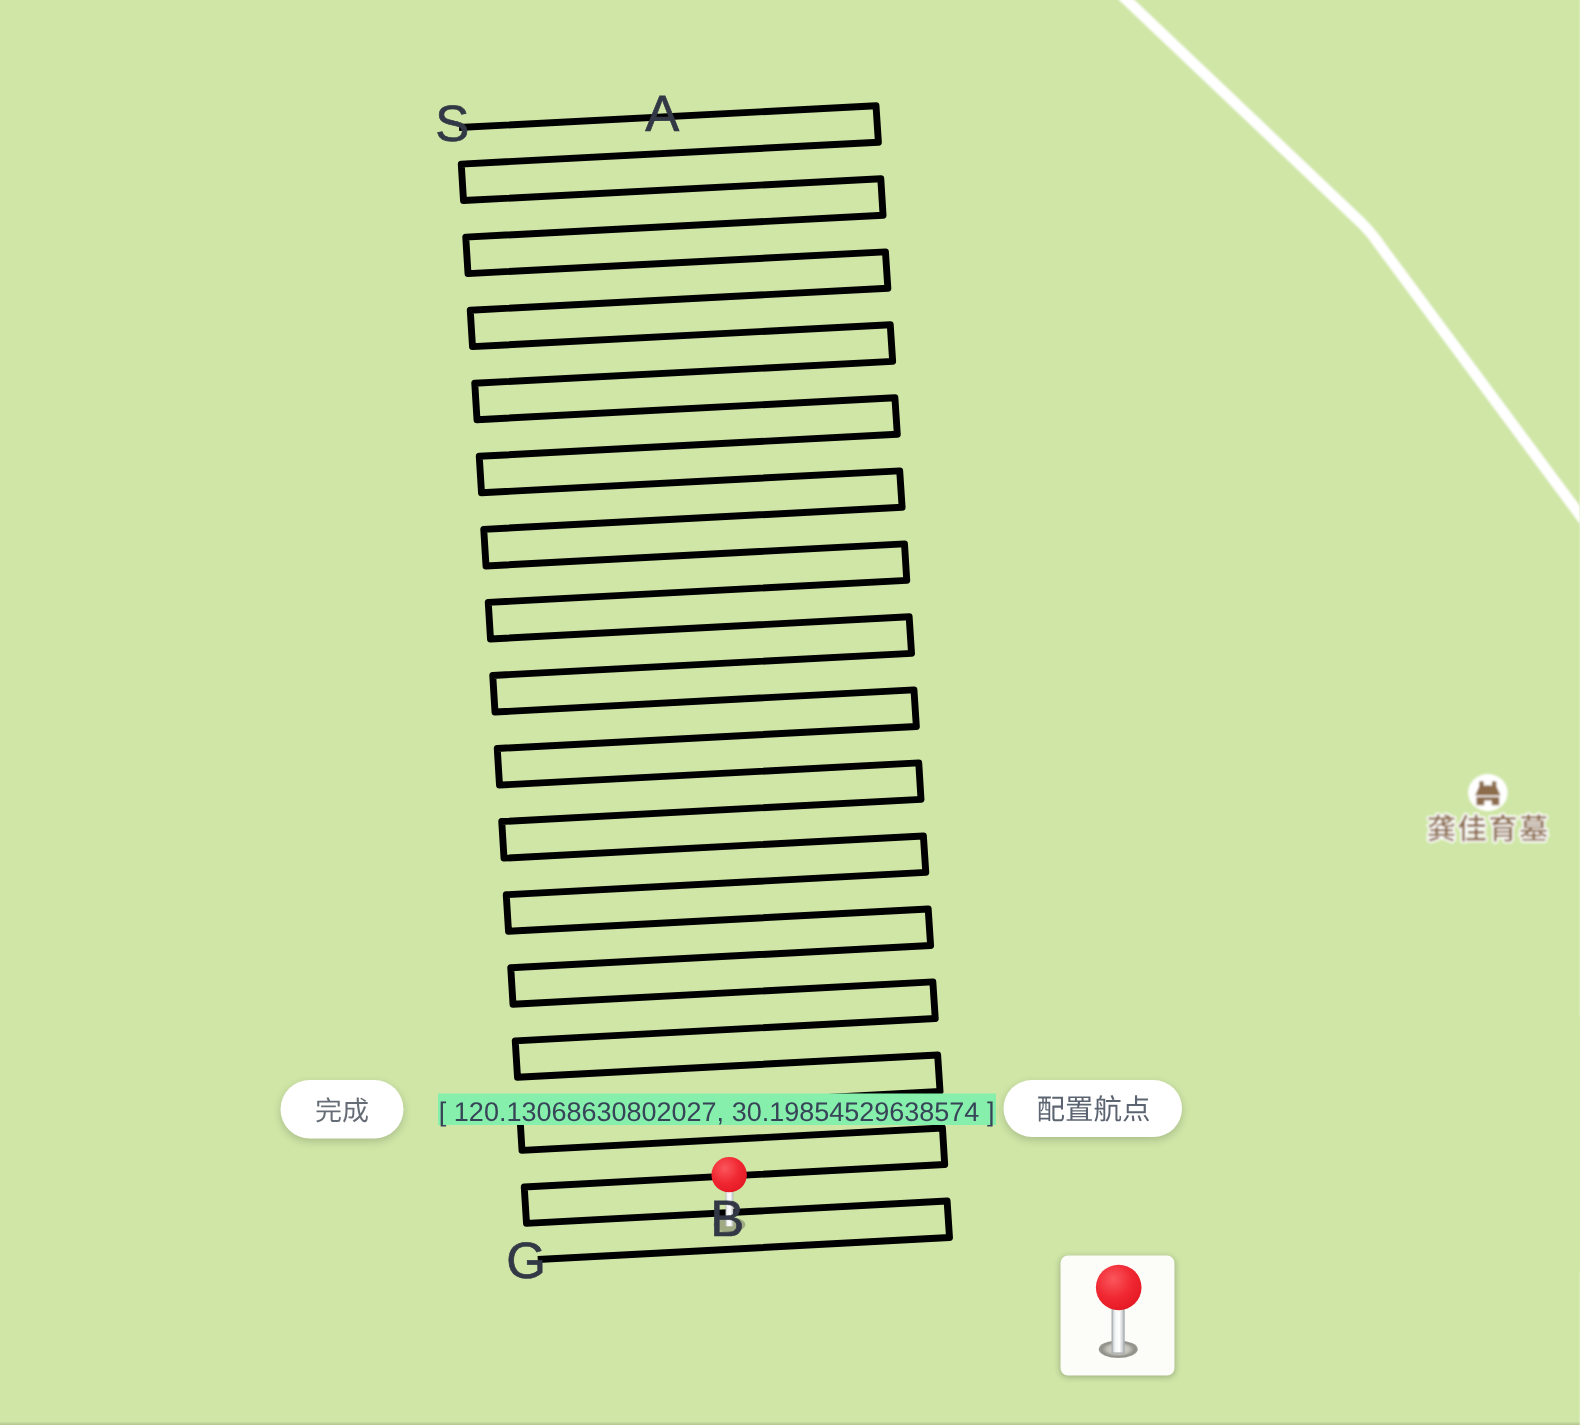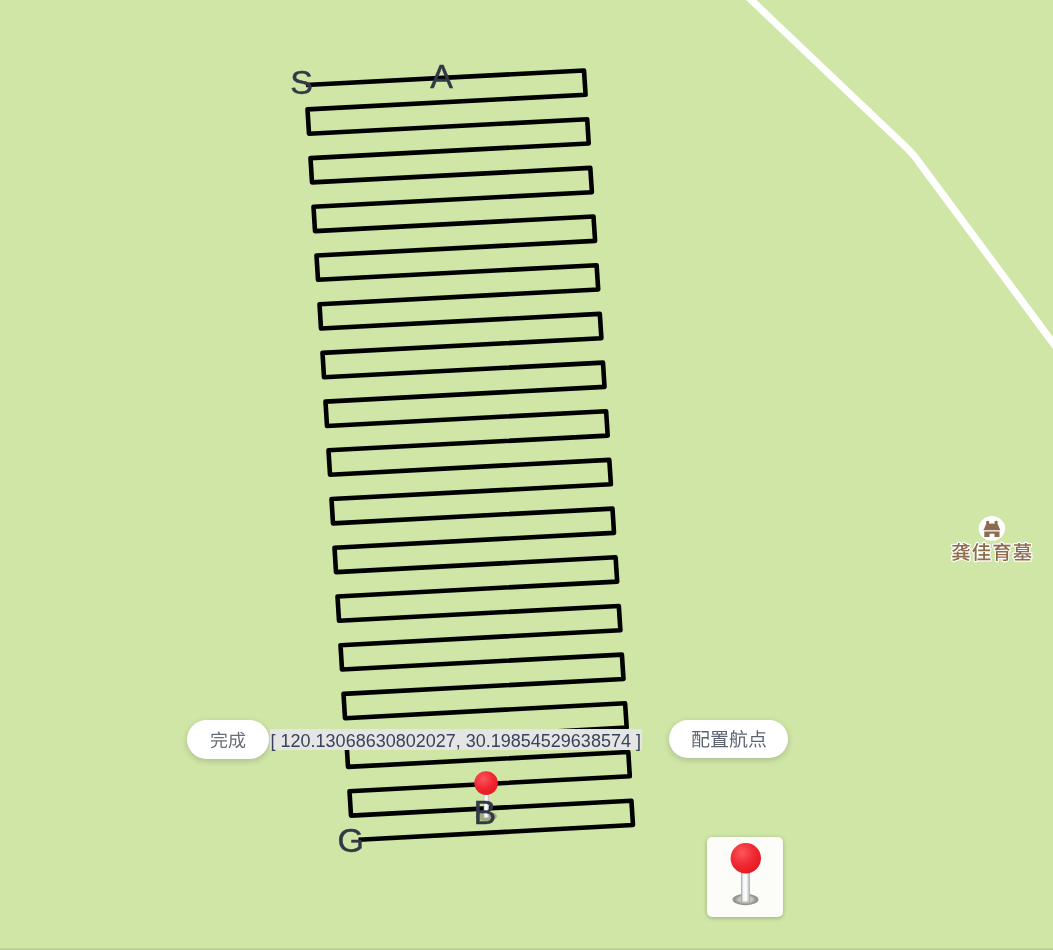--- a/index.html
+++ b/index.html
@@ -75,21 +75,21 @@
     </g>
 </svg>
 
 <div class="btn" style="left:187px;top:720px;width:82px;height:39px;">
 <svg width="40" height="24">
       <path transform="translate(2.0,18.8) scale(0.01800,-0.01800)" d="M227 546V477H771V546ZM56 360V290H325C313 112 272 25 44 -19C58 -34 78 -62 84 -81C334 -28 387 81 402 290H578V39C578 -41 601 -64 694 -64C713 -64 827 -64 847 -64C927 -64 948 -29 957 108C937 114 905 126 888 138C885 23 879 5 841 5C815 5 721 5 701 5C660 5 653 10 653 39V290H943V360ZM421 827C439 796 458 758 471 725H82V503H157V653H838V503H916V725H560C546 762 520 812 496 849Z" fill="#676d76"></path>
       <path transform="translate(20.0,18.8) scale(0.01800,-0.01800)" d="M544 839C544 782 546 725 549 670H128V389C128 259 119 86 36 -37C54 -46 86 -72 99 -87C191 45 206 247 206 388V395H389C385 223 380 159 367 144C359 135 350 133 335 133C318 133 275 133 229 138C241 119 249 89 250 68C299 65 345 65 371 67C398 70 415 77 431 96C452 123 457 208 462 433C462 443 463 465 463 465H206V597H554C566 435 590 287 628 172C562 96 485 34 396 -13C412 -28 439 -59 451 -75C528 -29 597 26 658 92C704 -11 764 -73 841 -73C918 -73 946 -23 959 148C939 155 911 172 894 189C888 56 876 4 847 4C796 4 751 61 714 159C788 255 847 369 890 500L815 519C783 418 740 327 686 247C660 344 641 463 630 597H951V670H626C623 725 622 781 622 839ZM671 790C735 757 812 706 850 670L897 722C858 756 779 805 716 836Z" fill="#676d76"></path>
     </svg>
 </div>
 
-<div style="position:absolute;left:270px;top:729px;width:371.5px;height:21px;box-sizing:border-box;padding-top:3px;background:#e5e5e5;display:flex;align-items:center;justify-content:center;font-size:18px;color:#374357;white-space:nowrap;">[ 120.13068630802027, 30.19854529638574 ]</div>
+<div style="position:absolute;left:292px;top:729px;width:371.5px;height:21px;box-sizing:border-box;padding-top:3px;background:#86efac;display:flex;align-items:center;justify-content:center;font-size:18px;color:#374357;white-space:nowrap;">[ 120.13068630802027, 30.19854529638574 ]</div>
 
 <div class="btn" style="left:669px;top:720px;width:119px;height:38px;">
 <svg width="82" height="24">
       <path transform="translate(3.0,19.2) scale(0.01900,-0.01900)" d="M554 795V723H858V480H557V46C557 -46 585 -70 678 -70C697 -70 825 -70 846 -70C937 -70 959 -24 968 139C947 144 916 158 898 171C893 27 886 1 841 1C813 1 707 1 686 1C640 1 631 8 631 46V408H858V340H930V795ZM143 158H420V54H143ZM143 214V553H211V474C211 420 201 355 143 304C153 298 169 283 176 274C239 332 253 412 253 473V553H309V364C309 316 321 307 361 307C368 307 402 307 410 307H420V214ZM57 801V734H201V618H82V-76H143V-7H420V-62H482V618H369V734H505V801ZM255 618V734H314V618ZM352 553H420V351L417 353C415 351 413 350 402 350C395 350 370 350 365 350C353 350 352 352 352 365Z" fill="#5c6472"></path>
       <path transform="translate(22.0,19.2) scale(0.01900,-0.01900)" d="M651 748H820V658H651ZM417 748H582V658H417ZM189 748H348V658H189ZM190 427V6H57V-50H945V6H808V427H495L509 486H922V545H520L531 603H895V802H117V603H454L446 545H68V486H436L424 427ZM262 6V68H734V6ZM262 275H734V217H262ZM262 320V376H734V320ZM262 172H734V113H262Z" fill="#5c6472"></path>
       <path transform="translate(41.0,19.2) scale(0.01900,-0.01900)" d="M200 592C222 547 248 487 259 448L309 470C297 507 271 566 248 611ZM198 284C224 236 256 171 269 130L320 153C305 193 273 256 245 305ZM596 829C621 781 652 716 665 674L738 699C723 740 692 803 665 851ZM439 674V606H949V674ZM527 508V290C527 186 515 52 417 -43C435 -51 464 -72 475 -84C579 18 597 172 597 289V441H769V49C769 -20 773 -37 788 -51C802 -64 822 -69 841 -69C852 -69 875 -69 886 -69C904 -69 922 -66 934 -57C946 -48 954 -35 959 -15C963 5 967 62 968 108C950 113 930 124 917 135C916 85 915 46 913 28C911 12 908 3 904 -1C900 -4 892 -5 884 -5C877 -5 865 -5 860 -5C853 -5 848 -4 844 -1C841 3 839 18 839 44V508ZM346 659V404H176V659ZM40 404V342H110C110 217 104 60 34 -50C50 -57 80 -75 92 -87C165 28 176 207 176 342H346V9C346 -3 341 -7 329 -7C317 -8 279 -8 236 -7C246 -24 256 -54 258 -72C320 -72 356 -71 381 -59C404 -48 412 -27 412 9V721H265C278 754 293 794 306 832L230 847C223 811 211 760 199 721H110V404Z" fill="#5c6472"></path>
       <path transform="translate(60.0,19.2) scale(0.01900,-0.01900)" d="M237 465H760V286H237ZM340 128C353 63 361 -21 361 -71L437 -61C436 -13 426 70 411 134ZM547 127C576 65 606 -19 617 -69L690 -50C678 0 646 81 615 142ZM751 135C801 72 857 -17 880 -72L951 -42C926 13 868 98 818 161ZM177 155C146 81 95 0 42 -46L110 -79C165 -26 216 58 248 136ZM166 536V216H835V536H530V663H910V734H530V840H455V536Z" fill="#5c6472"></path>
     </svg>
 </div>
 

